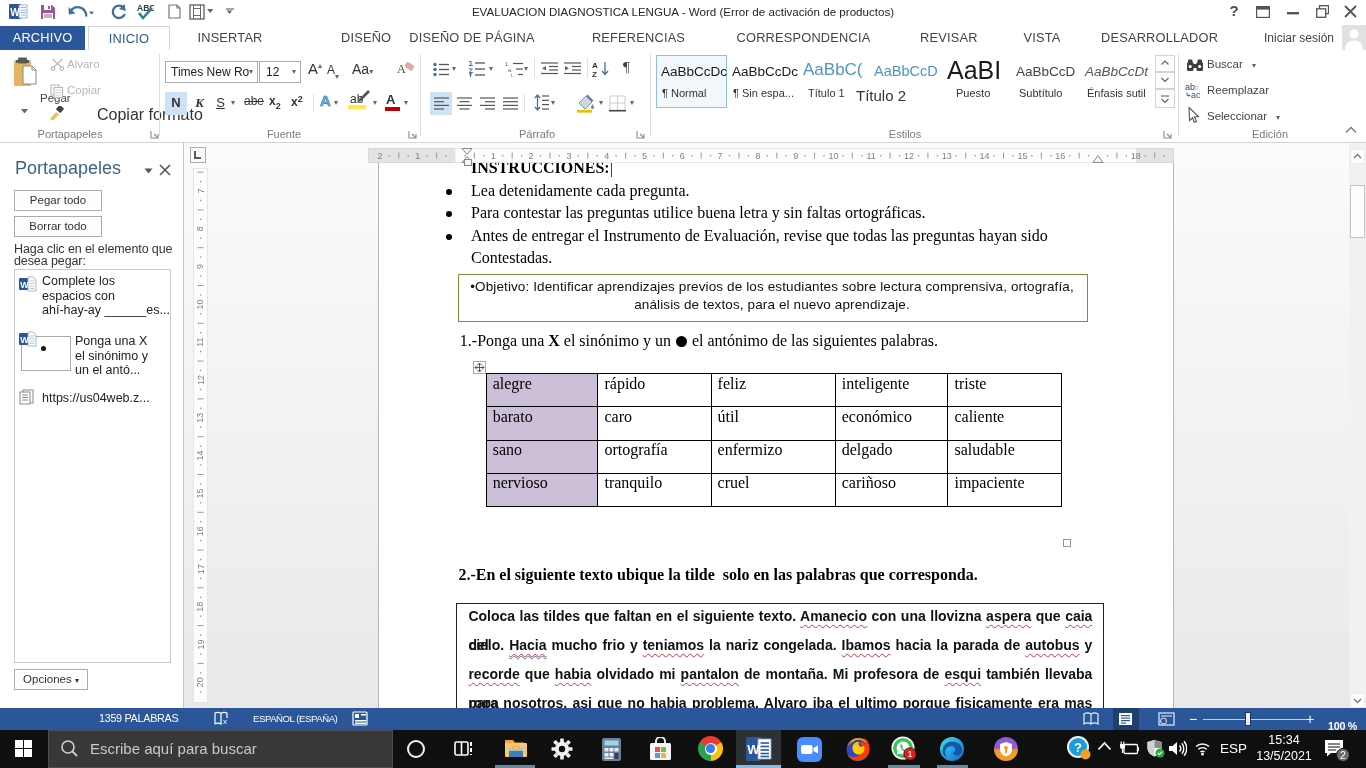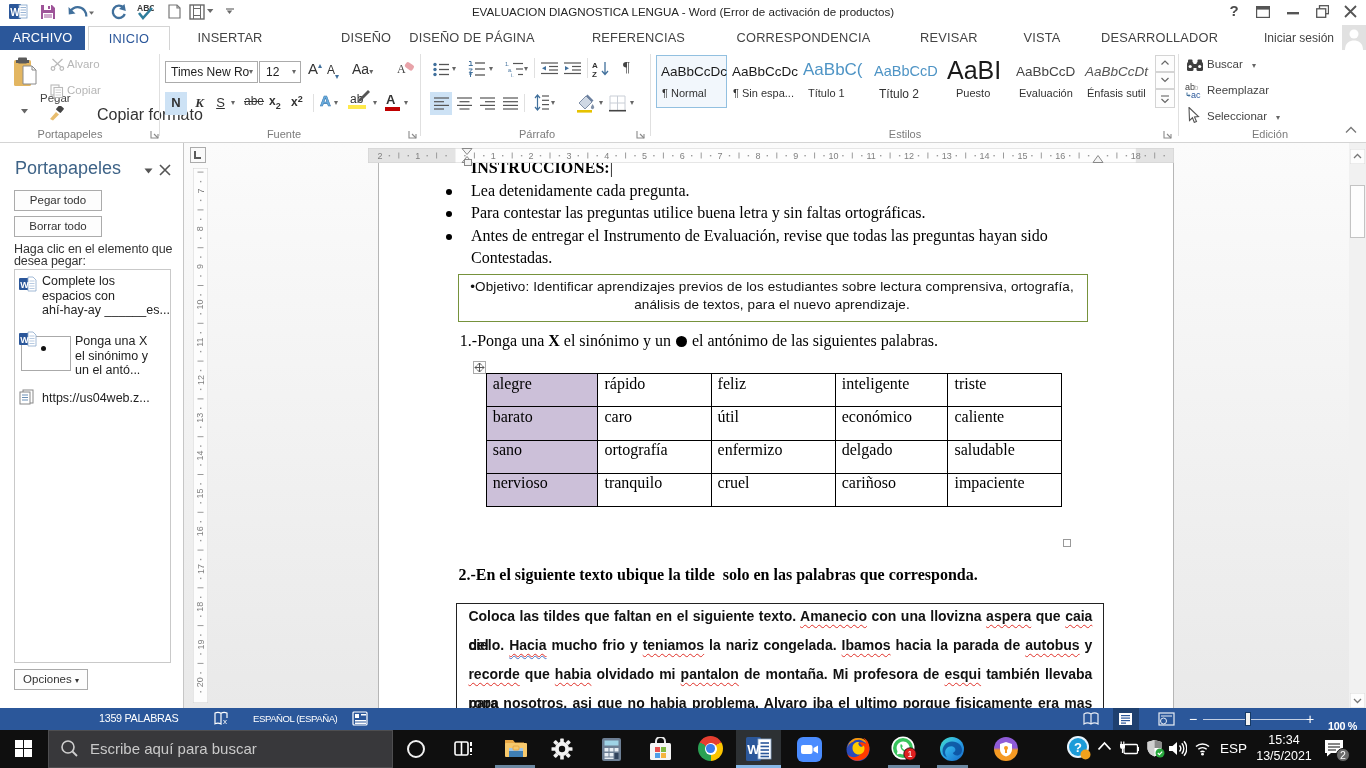--- a/index.html
+++ b/index.html
@@ -370,25 +370,25 @@
 <div class="gsep" style="left:650px;"></div>
 
 <div class="abs" style="left:656px;top:5px;width:71px;height:53px;border:1.5px solid #92c0e0;background:#f2f7fc;"></div>
 <div class="abs" style="left:661px;top:14px;font-size:13.5px;color:#1a1a1a;">AaBbCcDc</div>
 <div class="abs" style="left:662px;top:37px;font-size:11px;color:#333;">¶ Normal</div>
 <div class="abs" style="left:732px;top:14px;font-size:13.5px;color:#1a1a1a;">AaBbCcDc</div>
 <div class="abs" style="left:733px;top:37px;font-size:11px;color:#333;text-align:right;">¶ Sin espa...</div>
 <div class="abs" style="left:803px;top:10px;font-size:17px;color:#4e94c5;">AaBbC(</div>
 <div class="abs" style="left:808px;top:37px;font-size:11px;color:#333;">Título 1</div>
 <div class="abs" style="left:874px;top:13px;font-size:14.5px;color:#4e94c5;">AaBbCcD</div>
-<div class="abs" style="left:879px;top:37px;font-size:12px;color:#333;">Título 2</div>
+<div class="abs" style="left:856px;top:37px;font-size:15px;color:#333;">Título 2</div>
 <div class="abs" style="left:947px;top:6px;font-size:25px;color:#1a1a1a;">AaBI</div>
 <div class="abs" style="left:956px;top:37px;font-size:11px;color:#333;">Puesto</div>
 <div class="abs" style="left:1016px;top:14px;font-size:13.5px;color:#444;">AaBbCcD</div>
-<div class="abs" style="left:1019px;top:37px;font-size:11px;color:#333;">Evaluación</div>
+<div class="abs" style="left:1019px;top:37px;font-size:11px;color:#333;">Subtítulo</div>
 <div class="abs" style="left:1085px;top:14px;font-size:13.5px;font-style:italic;color:#555;">AaBbCcDt</div>
 <div class="abs" style="left:1087px;top:37px;font-size:11px;color:#333;">Énfasis sutil</div>
 <div class="abs" style="left:1155px;top:5px;width:20px;height:17px;border:1px solid #d4d4d4;background:#fdfdfd;"></div>
 <div class="abs" style="left:1155px;top:22px;width:20px;height:17px;border:1px solid #d4d4d4;background:#fdfdfd;"></div>
 <div class="abs" style="left:1155px;top:39px;width:20px;height:19px;border:1px solid #d4d4d4;background:#fdfdfd;"></div>
 <svg class="abs" style="left:1161px;top:10px;" width="8" height="6" viewBox="0 0 8 6">
         <path d="M0.5 4.5 L4 1 L7.5 4.5" fill="none" stroke="#666" stroke-width="1.2"></path>
       </svg>
 <svg class="abs" style="left:1161px;top:27px;" width="8" height="6" viewBox="0 0 8 6">
         <path d="M0.5 1 L4 4.5 L7.5 1" fill="none" stroke="#666" stroke-width="1.2"></path>

